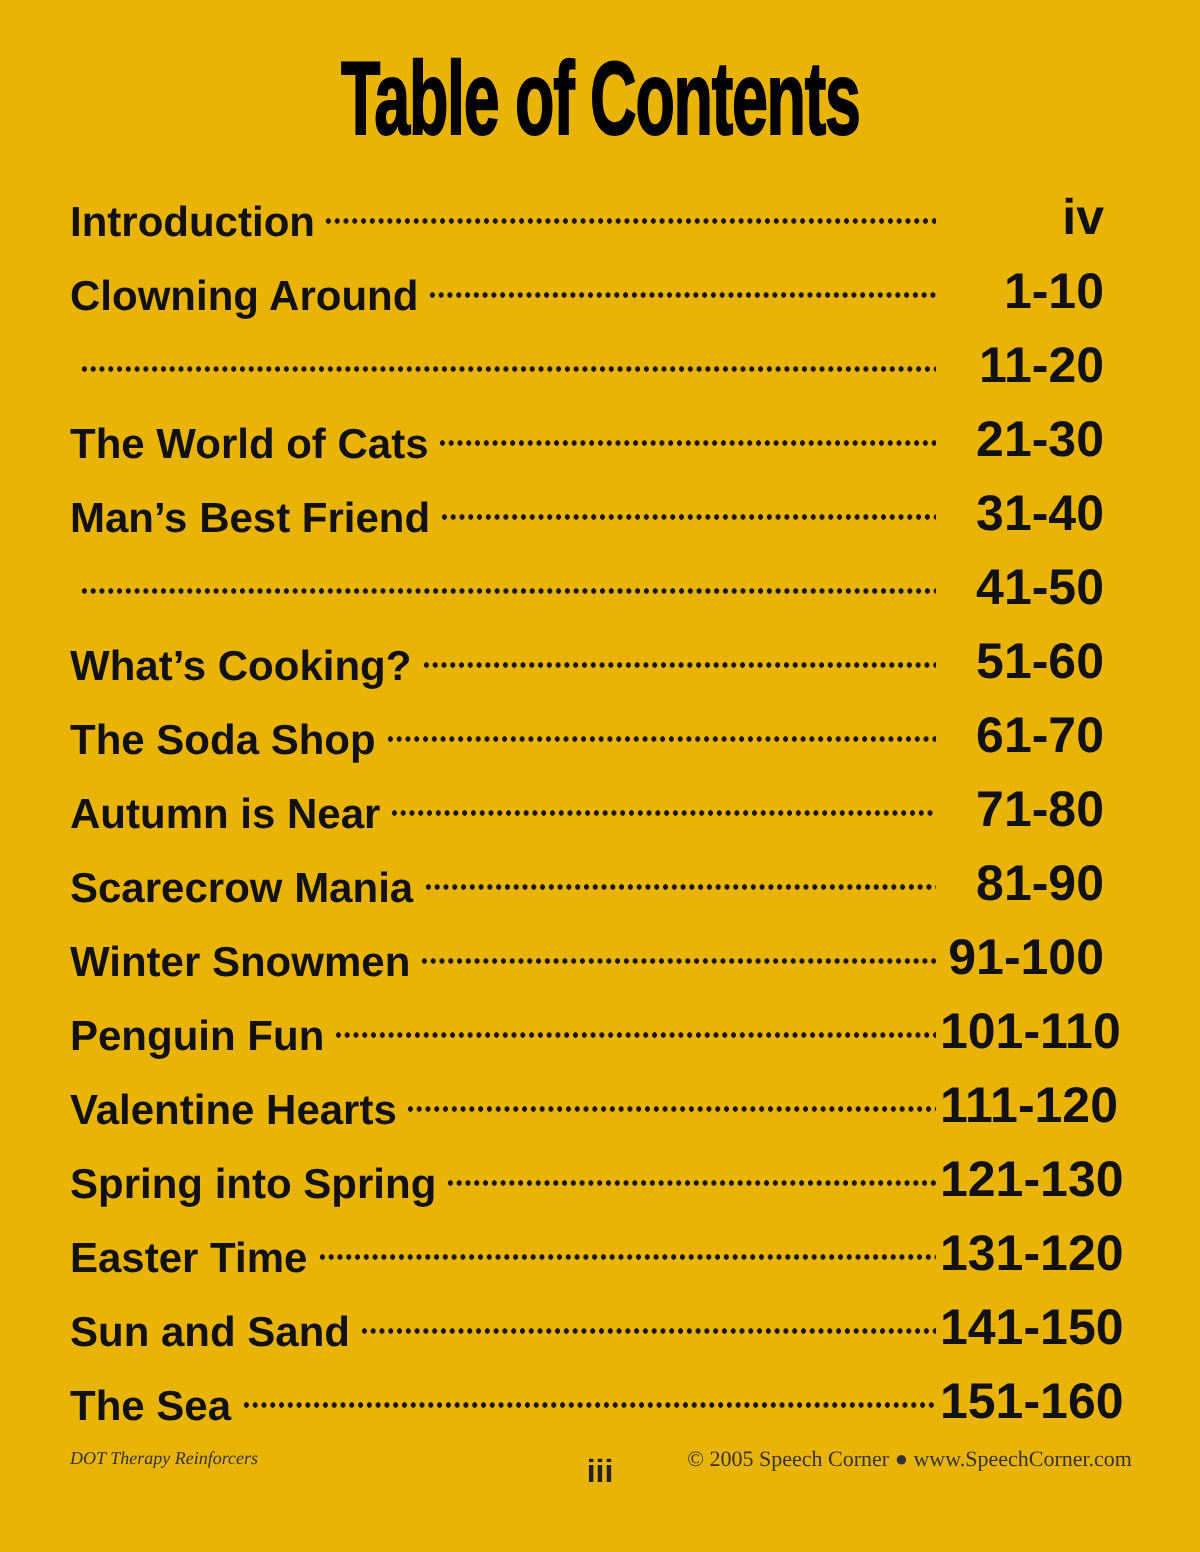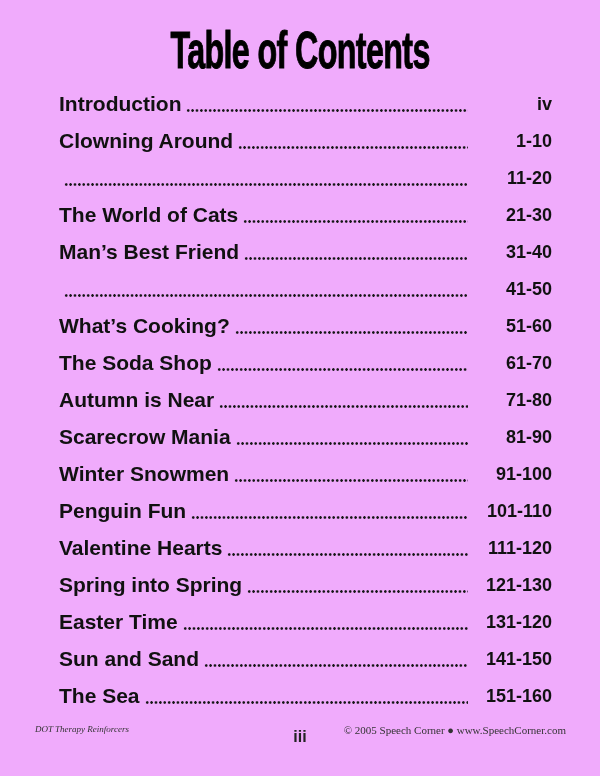--- a/index.html
+++ b/index.html
@@ -4,21 +4,21 @@
 <style>
   html, body {
     margin: 0;
     padding: 0;
     background: #ffffff;
   }
   .page {
     position: relative;
     width: 600px;
     height: 776px;
-    background: #f0abfc;
+    background: #eab308;
     overflow: hidden;
     font-family: "Liberation Sans", sans-serif;
     color: #111111;
   }
 
   
   .title-wrap {
     position: absolute;
     top: 24px;
     left: 0;
@@ -42,22 +42,21 @@
   
   .toc {
     position: absolute;
     top: 85px;
     left: 35px;
     width: 517px; 
   }
   .row {
     display: flex;
     height: 37px;
-    align-items: center;
-    margin-left: 24px;
+    align-items: flex-end;
   }
   .row .label {
     flex: 0 0 auto;
     font-size: 21px;
     font-weight: bold;
     line-height: 1;
     white-space: nowrap;
     color: #111111;
   }
   .row .leader {
@@ -67,21 +66,21 @@
     margin: 0 2px 10px 5px;
     background-image: radial-gradient(circle, #161616 1.05px, transparent 1.35px);
     background-size: 4.4px 2.6px;
     background-repeat: repeat-x;
     background-position: left bottom;
   }
   .row .pages {
     flex: 0 0 82px;
     width: 82px;
     text-align: right;
-    font-size: 18px;
+    font-size: 25px;
     font-weight: bold;
     line-height: 1;
     white-space: nowrap;
     color: #111111;
   }
 
   
   .footer-left {
     position: absolute;
     left: 35px;

